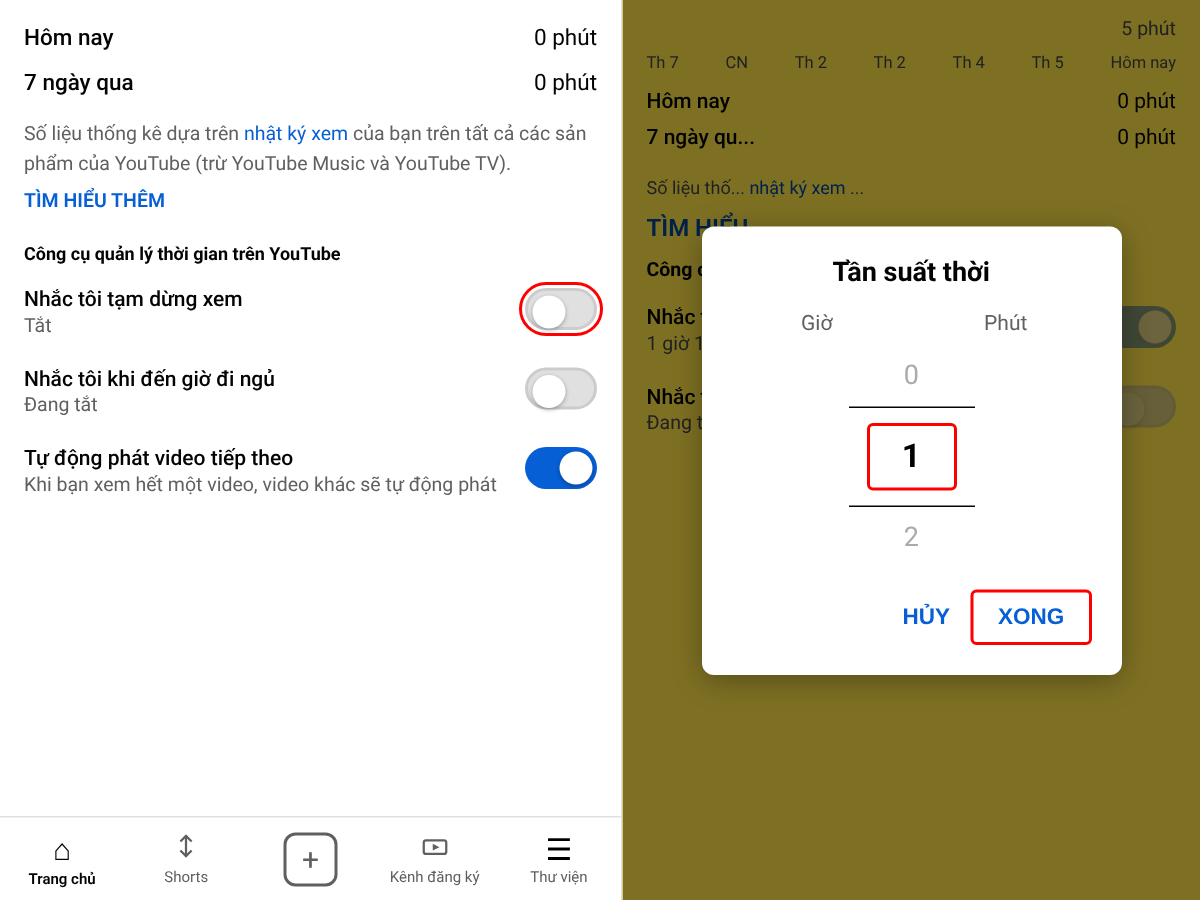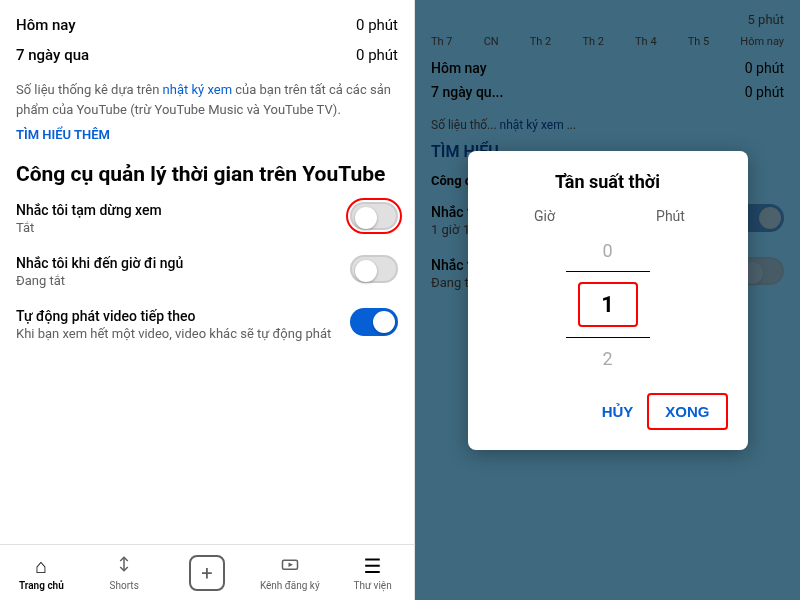--- a/index.html
+++ b/index.html
@@ -68,21 +68,21 @@
 
     .learn-more {
       color: #065fd4;
       font-size: 13px;
       font-weight: 600;
       margin-bottom: 20px;
       cursor: pointer;
     }
 
     .section-title {
-      font-size: 21px;
+      font-size: 12px;
       font-weight: 700;
       color: #030303;
       margin-bottom: 16px;
     }
 
     .setting-item {
       display: flex;
       align-items: flex-start;
       margin-bottom: 20px;
     }
@@ -195,21 +195,21 @@
       align-items: center;
       justify-content: center;
       font-size: 20px;
       color: #606060;
       cursor: pointer;
     }
 
     
     .right-panel {
       flex: 1;
-      background: #7dd3fc;
+      background: #fde047;
       display: flex;
       flex-direction: column;
       overflow: hidden;
       position: relative;
     }
 
     .right-content {
       flex: 1;
       padding: 12px 16px;
       overflow-y: auto;

